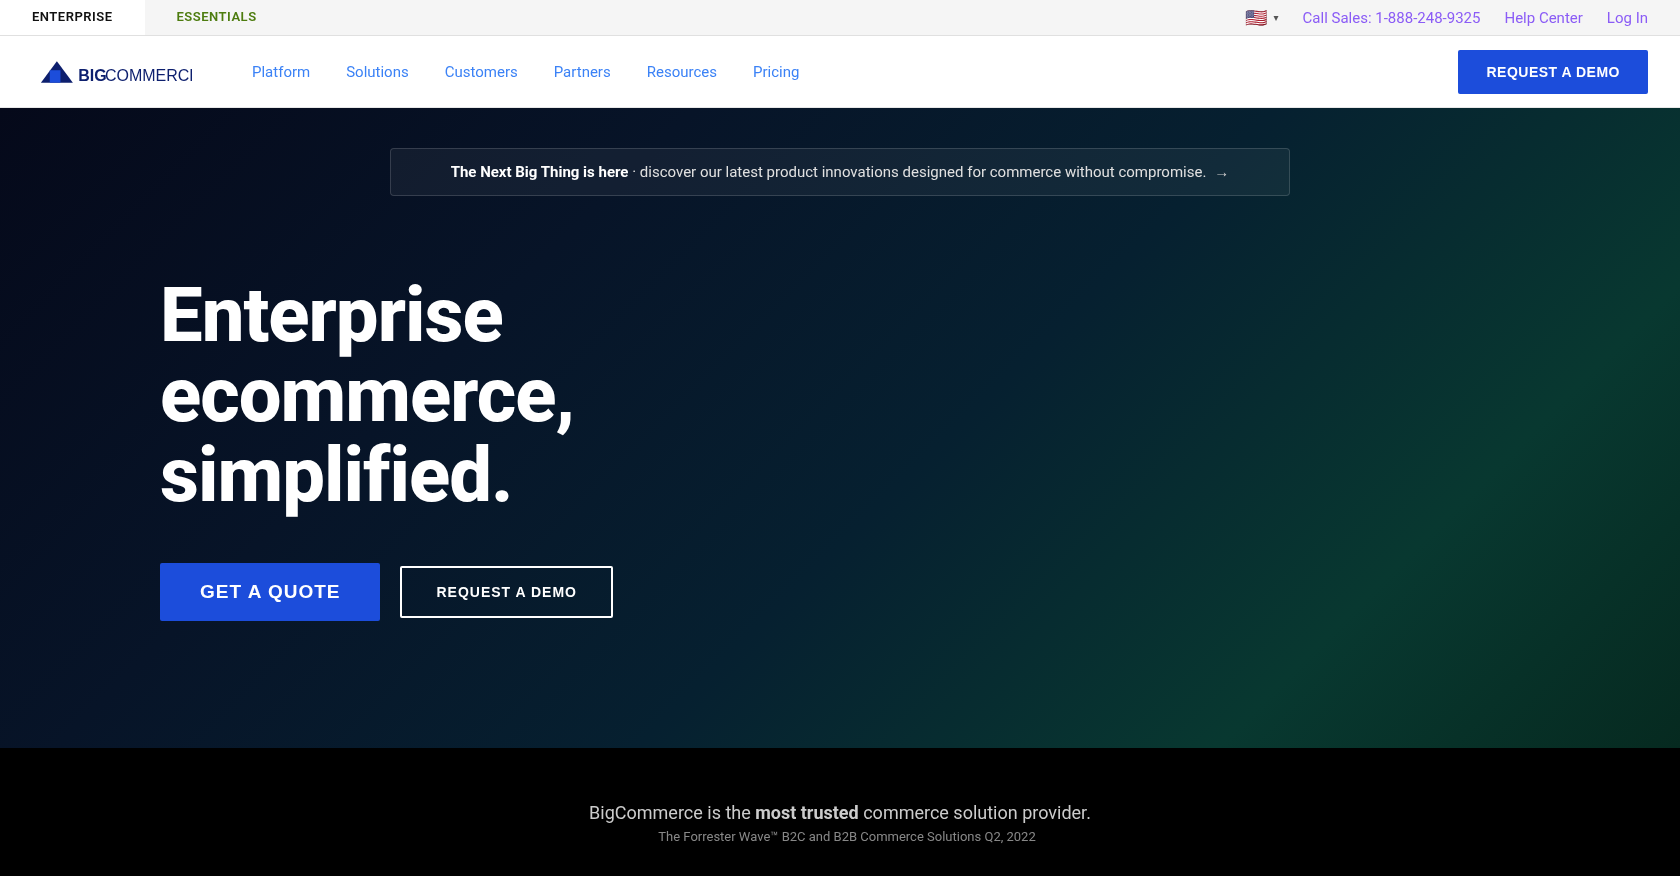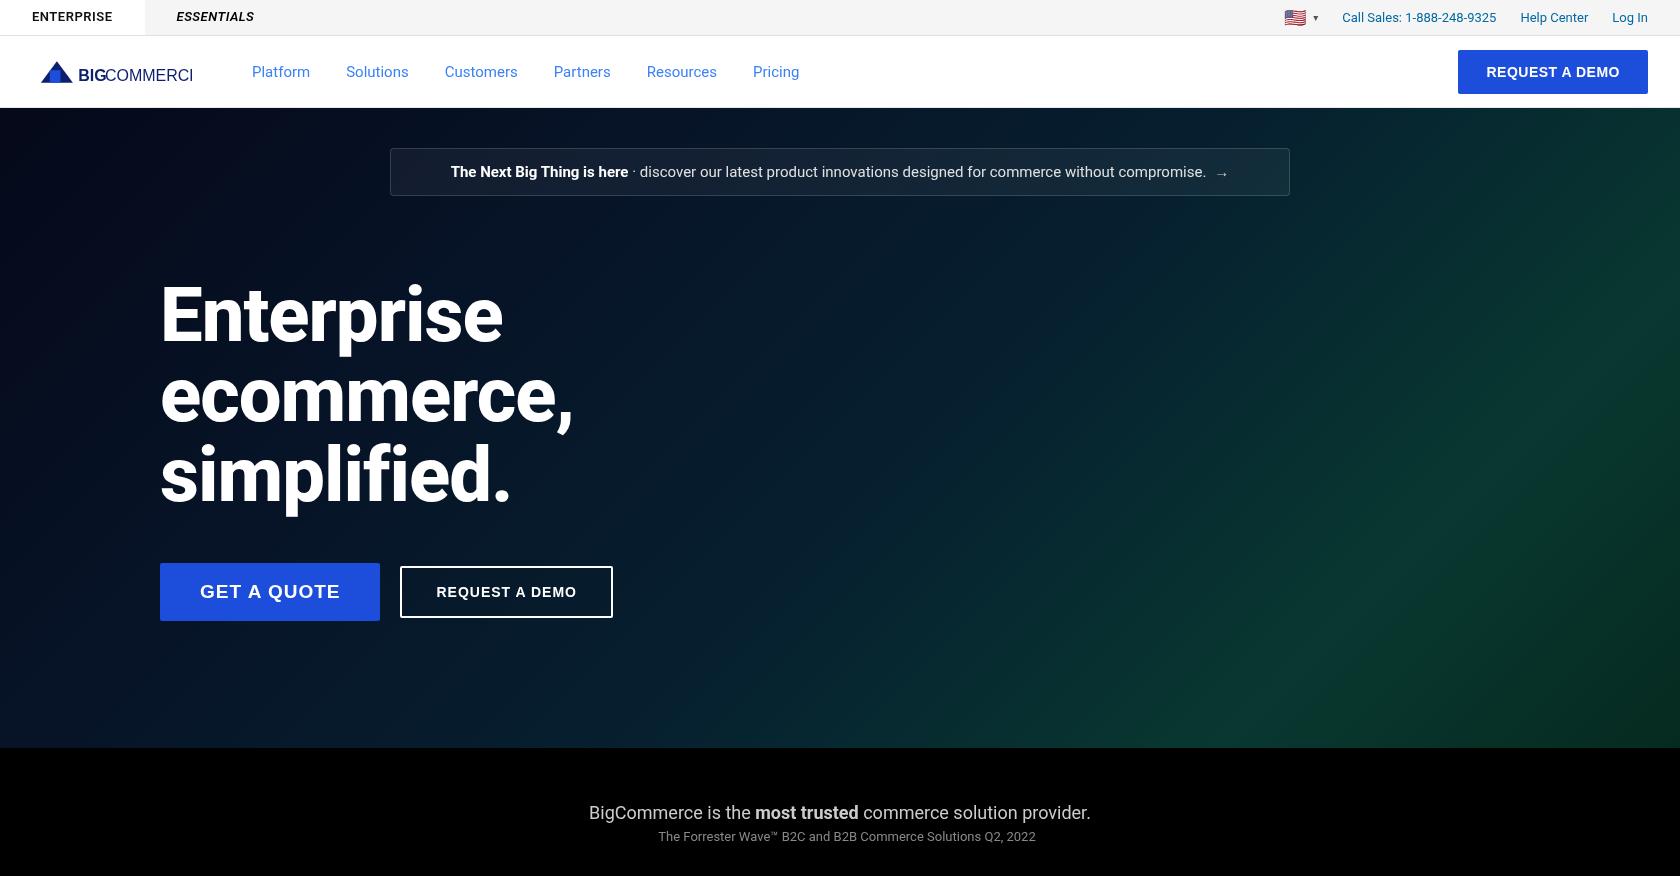--- a/index.html
+++ b/index.html
@@ -29,43 +29,42 @@
       color: #333;
       border-bottom: 2px solid transparent;
       letter-spacing: 0.5px;
     }
     .top-bar-tab.active {
       background: #fff;
       border-bottom: 2px solid #fff;
       color: #111;
     }
     .top-bar-tab:not(.active) {
-      color: #000000;
-      font-style: italic;
+      color: #4d7c0f;
     }
     .top-bar-right {
       margin-left: auto;
       display: flex;
       align-items: center;
       gap: 24px;
       padding-right: 32px;
     }
     .flag-btn {
       display: flex;
       align-items: center;
       gap: 6px;
       cursor: pointer;
       font-size: 13px;
       color: #333;
     }
     .flag-emoji { font-size: 18px; }
     .chevron-down { font-size: 10px; color: #555; }
     .top-bar-link {
-      font-size: 13px;
-      color: #0369a1;
+      font-size: 15px;
+      color: #8b5cf6;
       cursor: pointer;
       text-decoration: none;
     }
 
     
     .main-nav {
       background: #fff;
       border-bottom: 1px solid #e8e8e8;
       display: flex;
       align-items: center;

